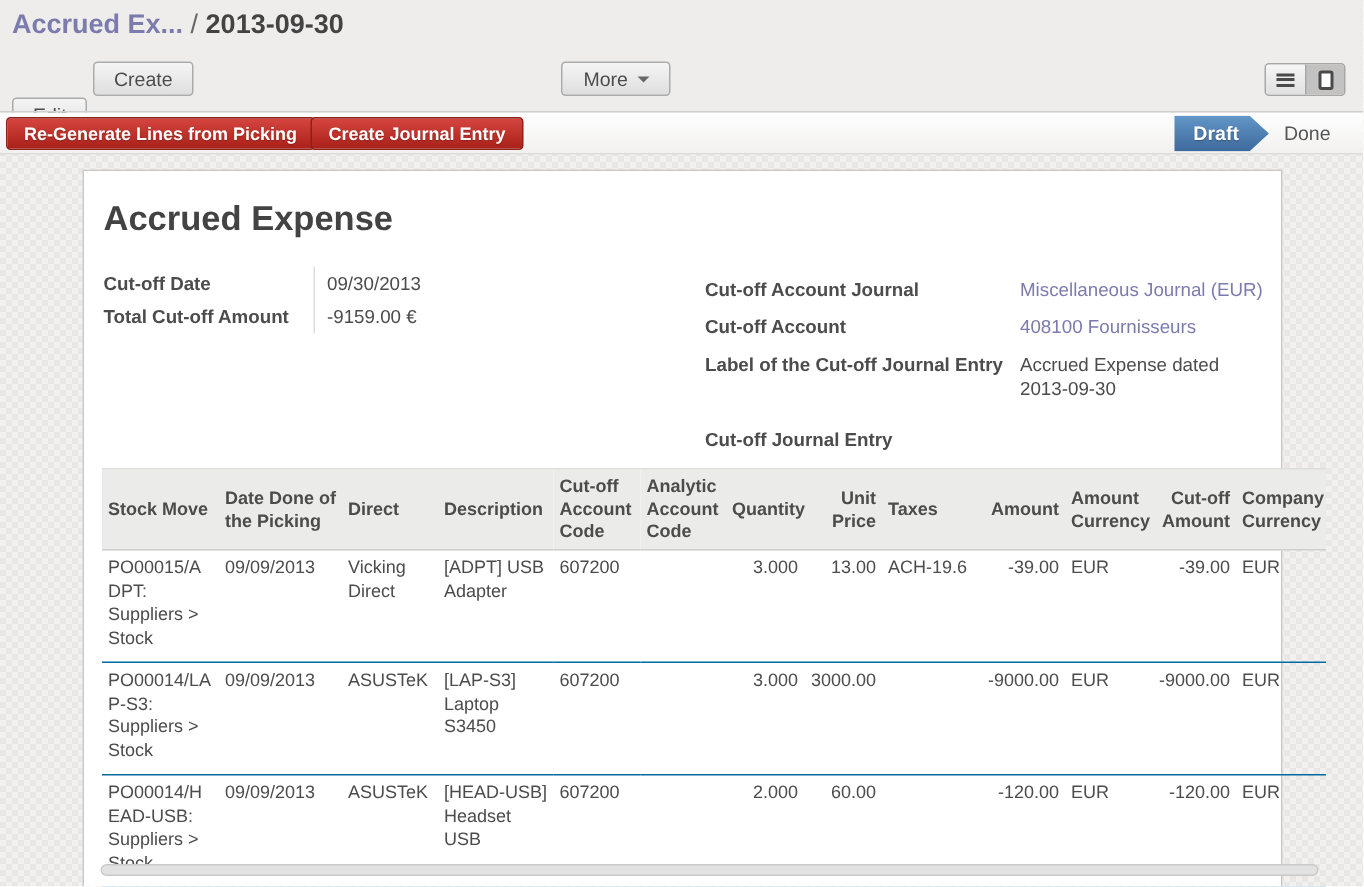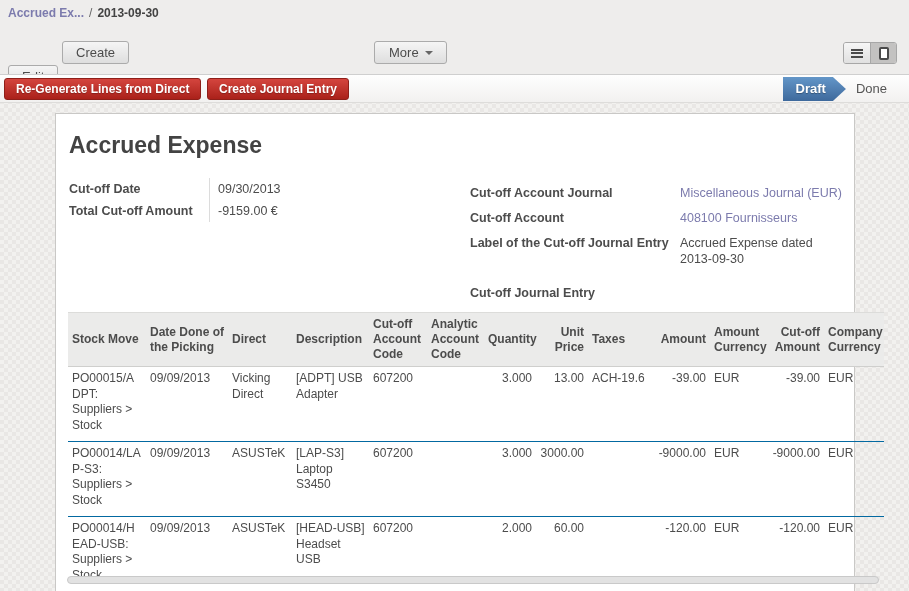--- a/index.html
+++ b/index.html
@@ -9,21 +9,21 @@
     background-color:#f2f1ef;
     background-image:
       linear-gradient(45deg, #e9e7e5 25%, transparent 25%, transparent 75%, #e9e7e5 75%),
       linear-gradient(45deg, #e9e7e5 25%, transparent 25%, transparent 75%, #e9e7e5 75%);
     background-size:8px 8px;
     background-position:0 0, 4px 4px;
   }
 
   
   .topbar { position:absolute; top:0; left:0; width:909px; height:74px; background:#eeedec; }
-  .breadcrumb { position:absolute; top:6px; left:8px; font-size:12px; font-weight:bold; }
+  .breadcrumb { position:absolute; top:6px; left:8px; font-size:18px; font-weight:bold; }
   .breadcrumb .parent { color:#7c7bad; text-decoration:none; cursor:pointer; }
   .breadcrumb .sep { color:#666; font-weight:normal; margin:0 5px; }
   .breadcrumb .current { color:#434343; }
 
   .btn {
     display:inline-flex; align-items:center; justify-content:center;
     height:23px; padding:0 13px; font-size:13px; color:#4c4c4c;
     background:linear-gradient(#f5f5f5,#dedede);
     border:1px solid #ababab; border-radius:3px; cursor:pointer;
   }
@@ -125,21 +125,21 @@
       <div class="sw">
         <span class="icon-list"></span>
       </div>
       <div class="sw active">
         <span class="icon-form"></span>
       </div>
     </div>
   </div>
 
   <div class="statusbar">
-    <div class="btn-red regen">Re-Generate Lines from Direct</div>
+    <div class="btn-red regen">Re-Generate Lines from Picking</div>
     <div class="btn-red cjournal">Create Journal Entry</div>
     <div class="states">
       <div class="state active">Draft</div>
       <div class="state">Done</div>
     </div>
   </div>
 
   <div class="sheet">
     <div class="sheet-title">Accrued Expense</div>
 

